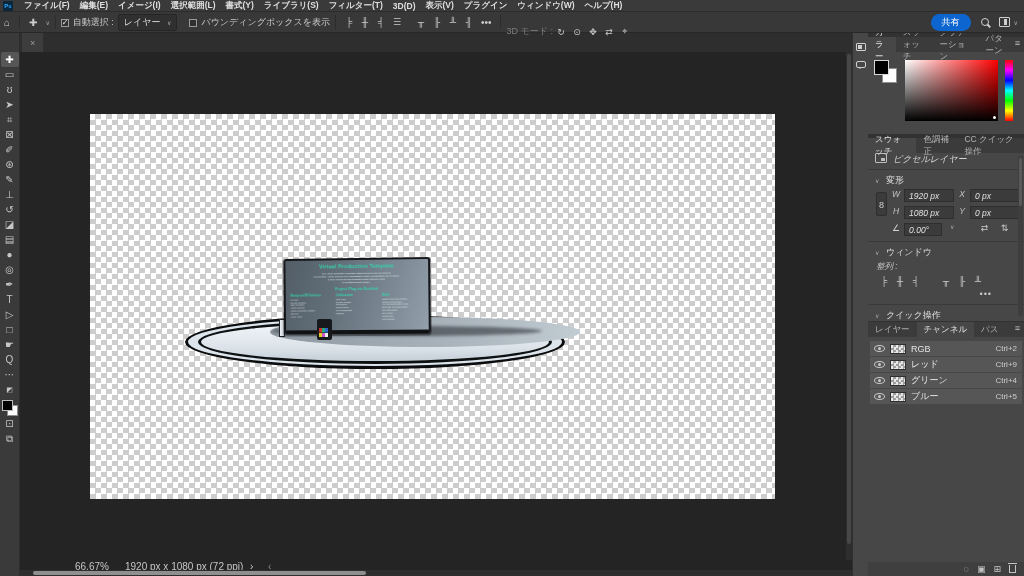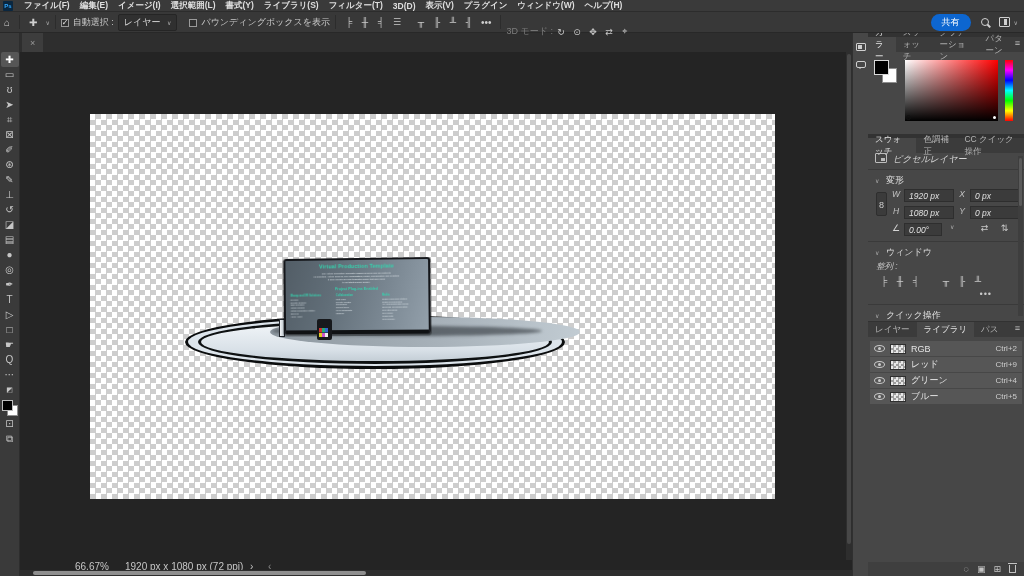--- a/index.html
+++ b/index.html
@@ -458,21 +458,21 @@
     <div class="sec-h">
       <span class="car">∨</span>
       <span>クイック操作</span>
     </div>
     <div id="props-scroll"></div>
   </div>
 
   <div class="panel" id="channels-panel">
     <div class="ptabs">
       <span class="ptab">レイヤー</span>
-      <span class="ptab active">ライブラリ</span>
+      <span class="ptab active">チャンネル</span>
       <span class="ptab">パス</span>
       <span class="pmenu">≡</span>
     </div>
     <div style="padding:4px 2px 0 2px;text-align:center;">
       <div class="chan-row">
         <span class="eye"></span>
         <span class="chan-thumb"></span>
         <span>RGB</span>
         <span class="chan-short">Ctrl+2</span>
       </div>

